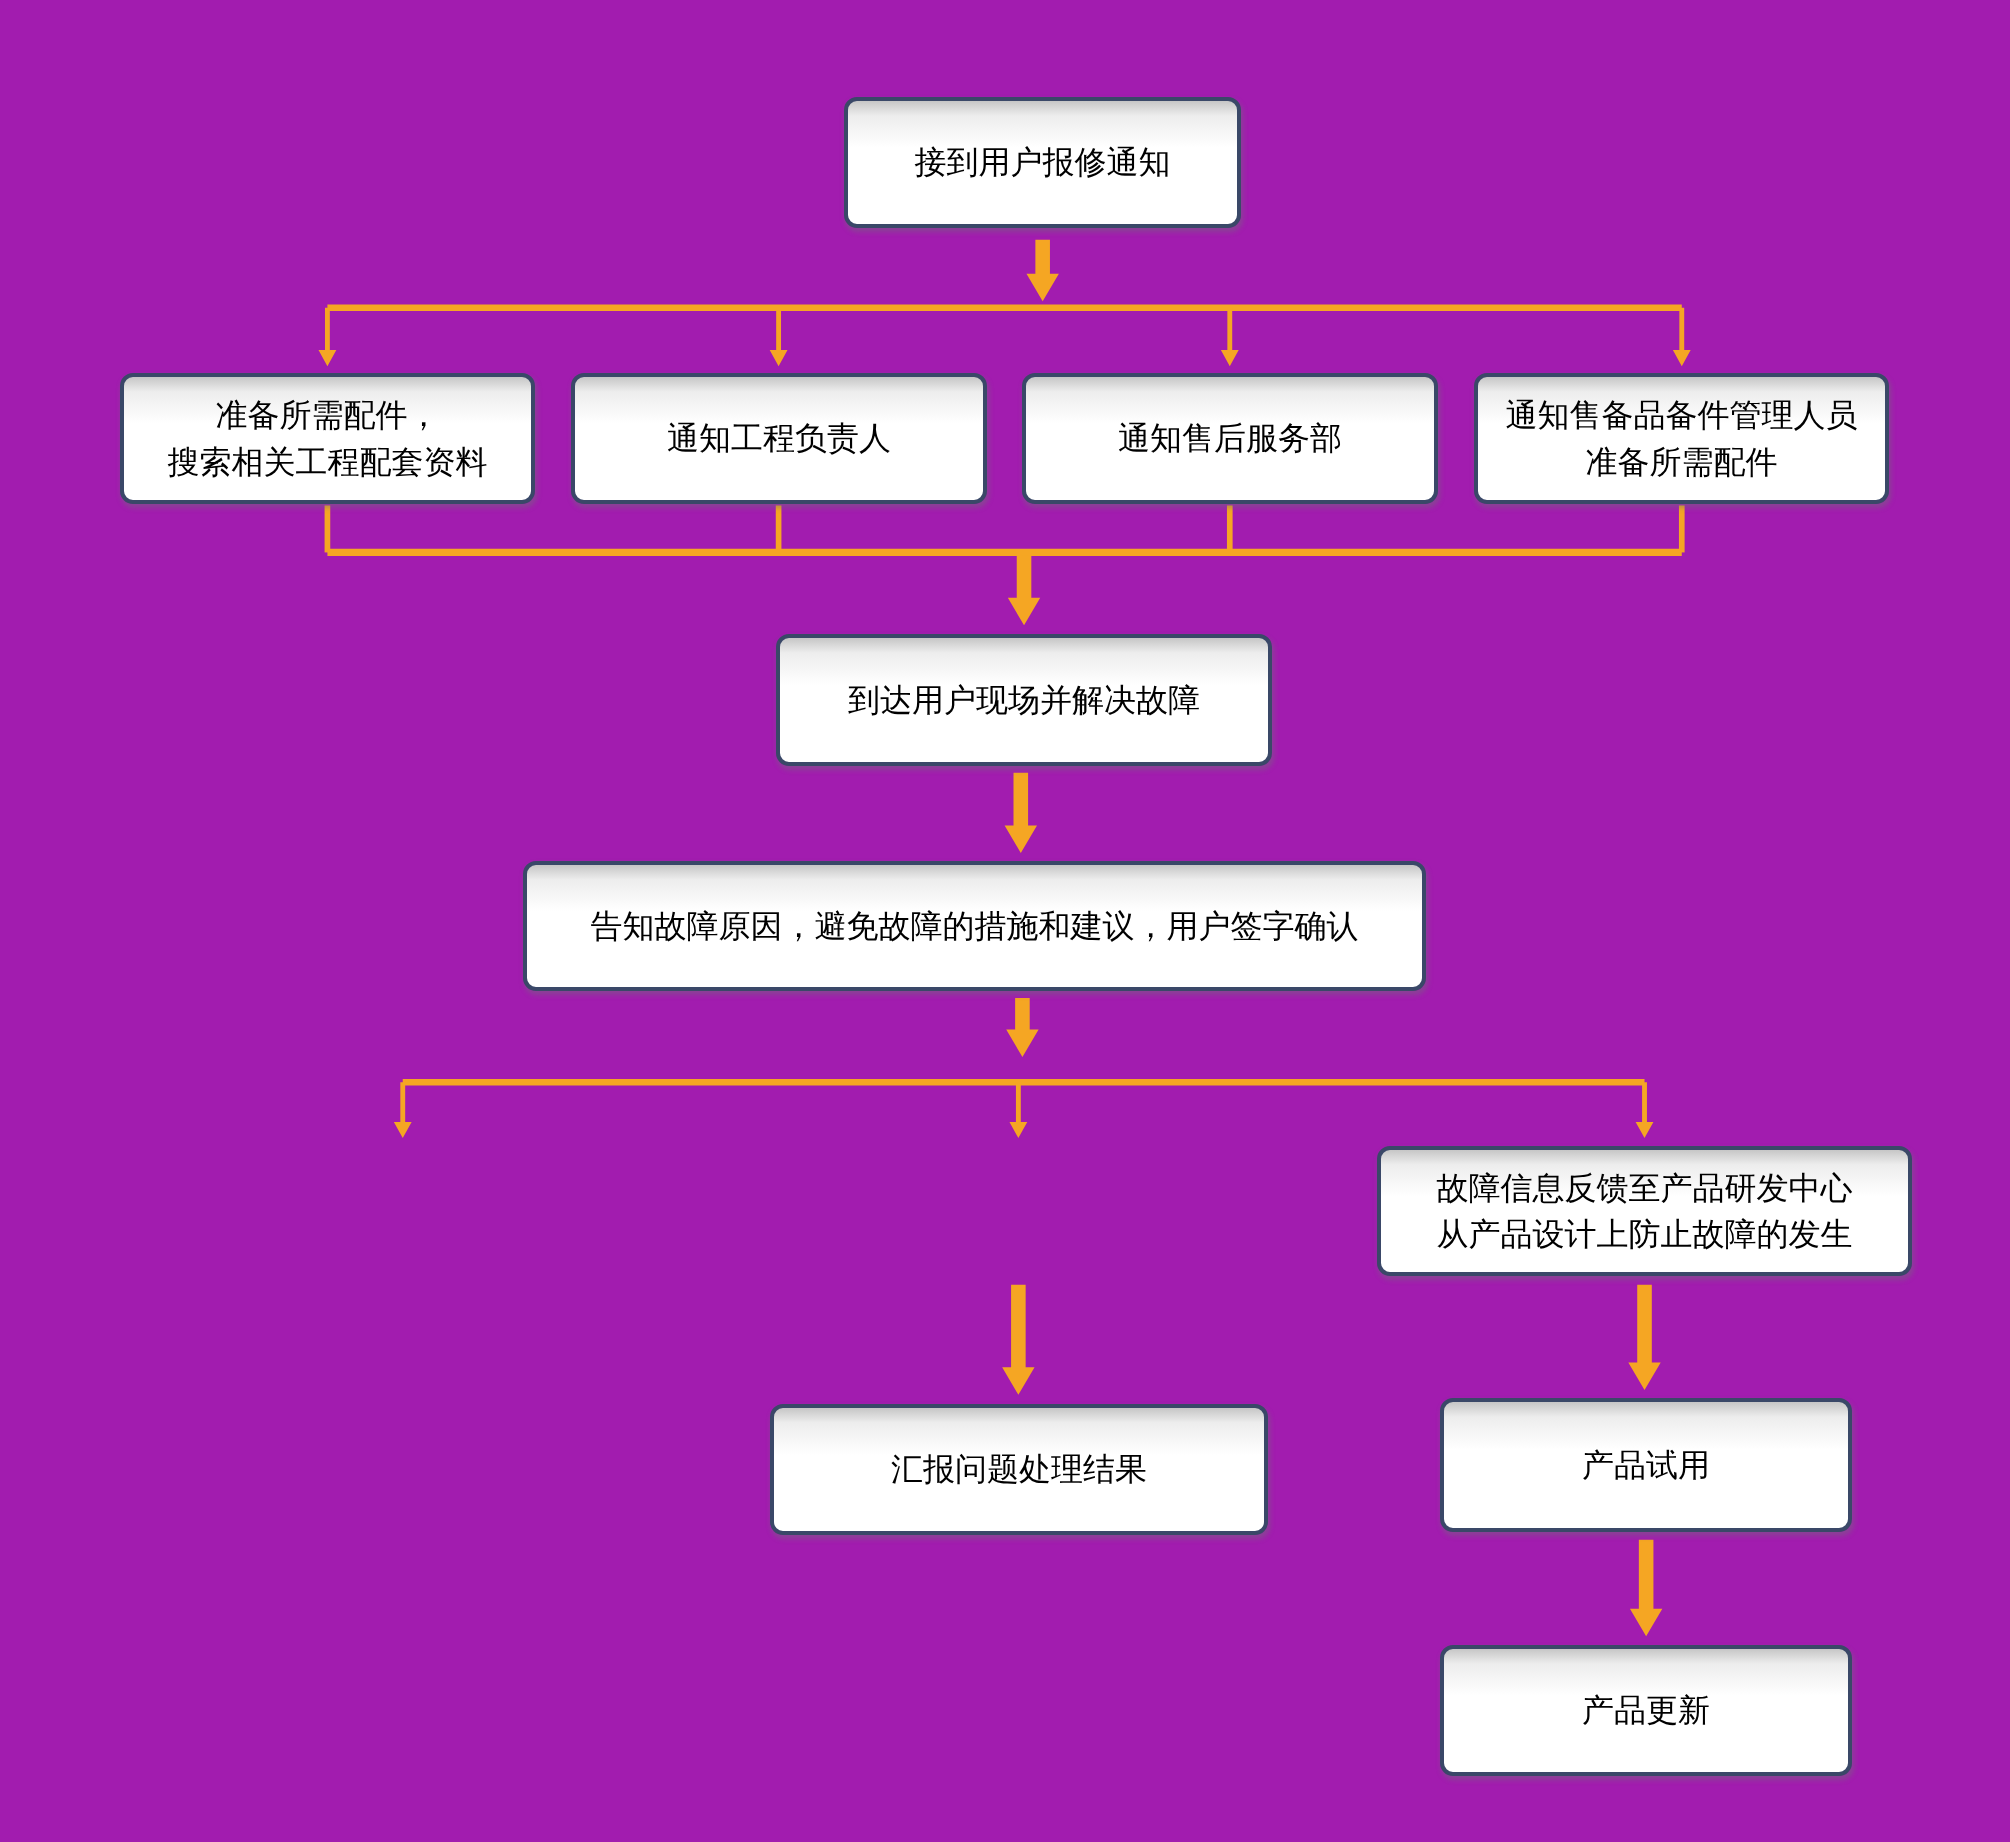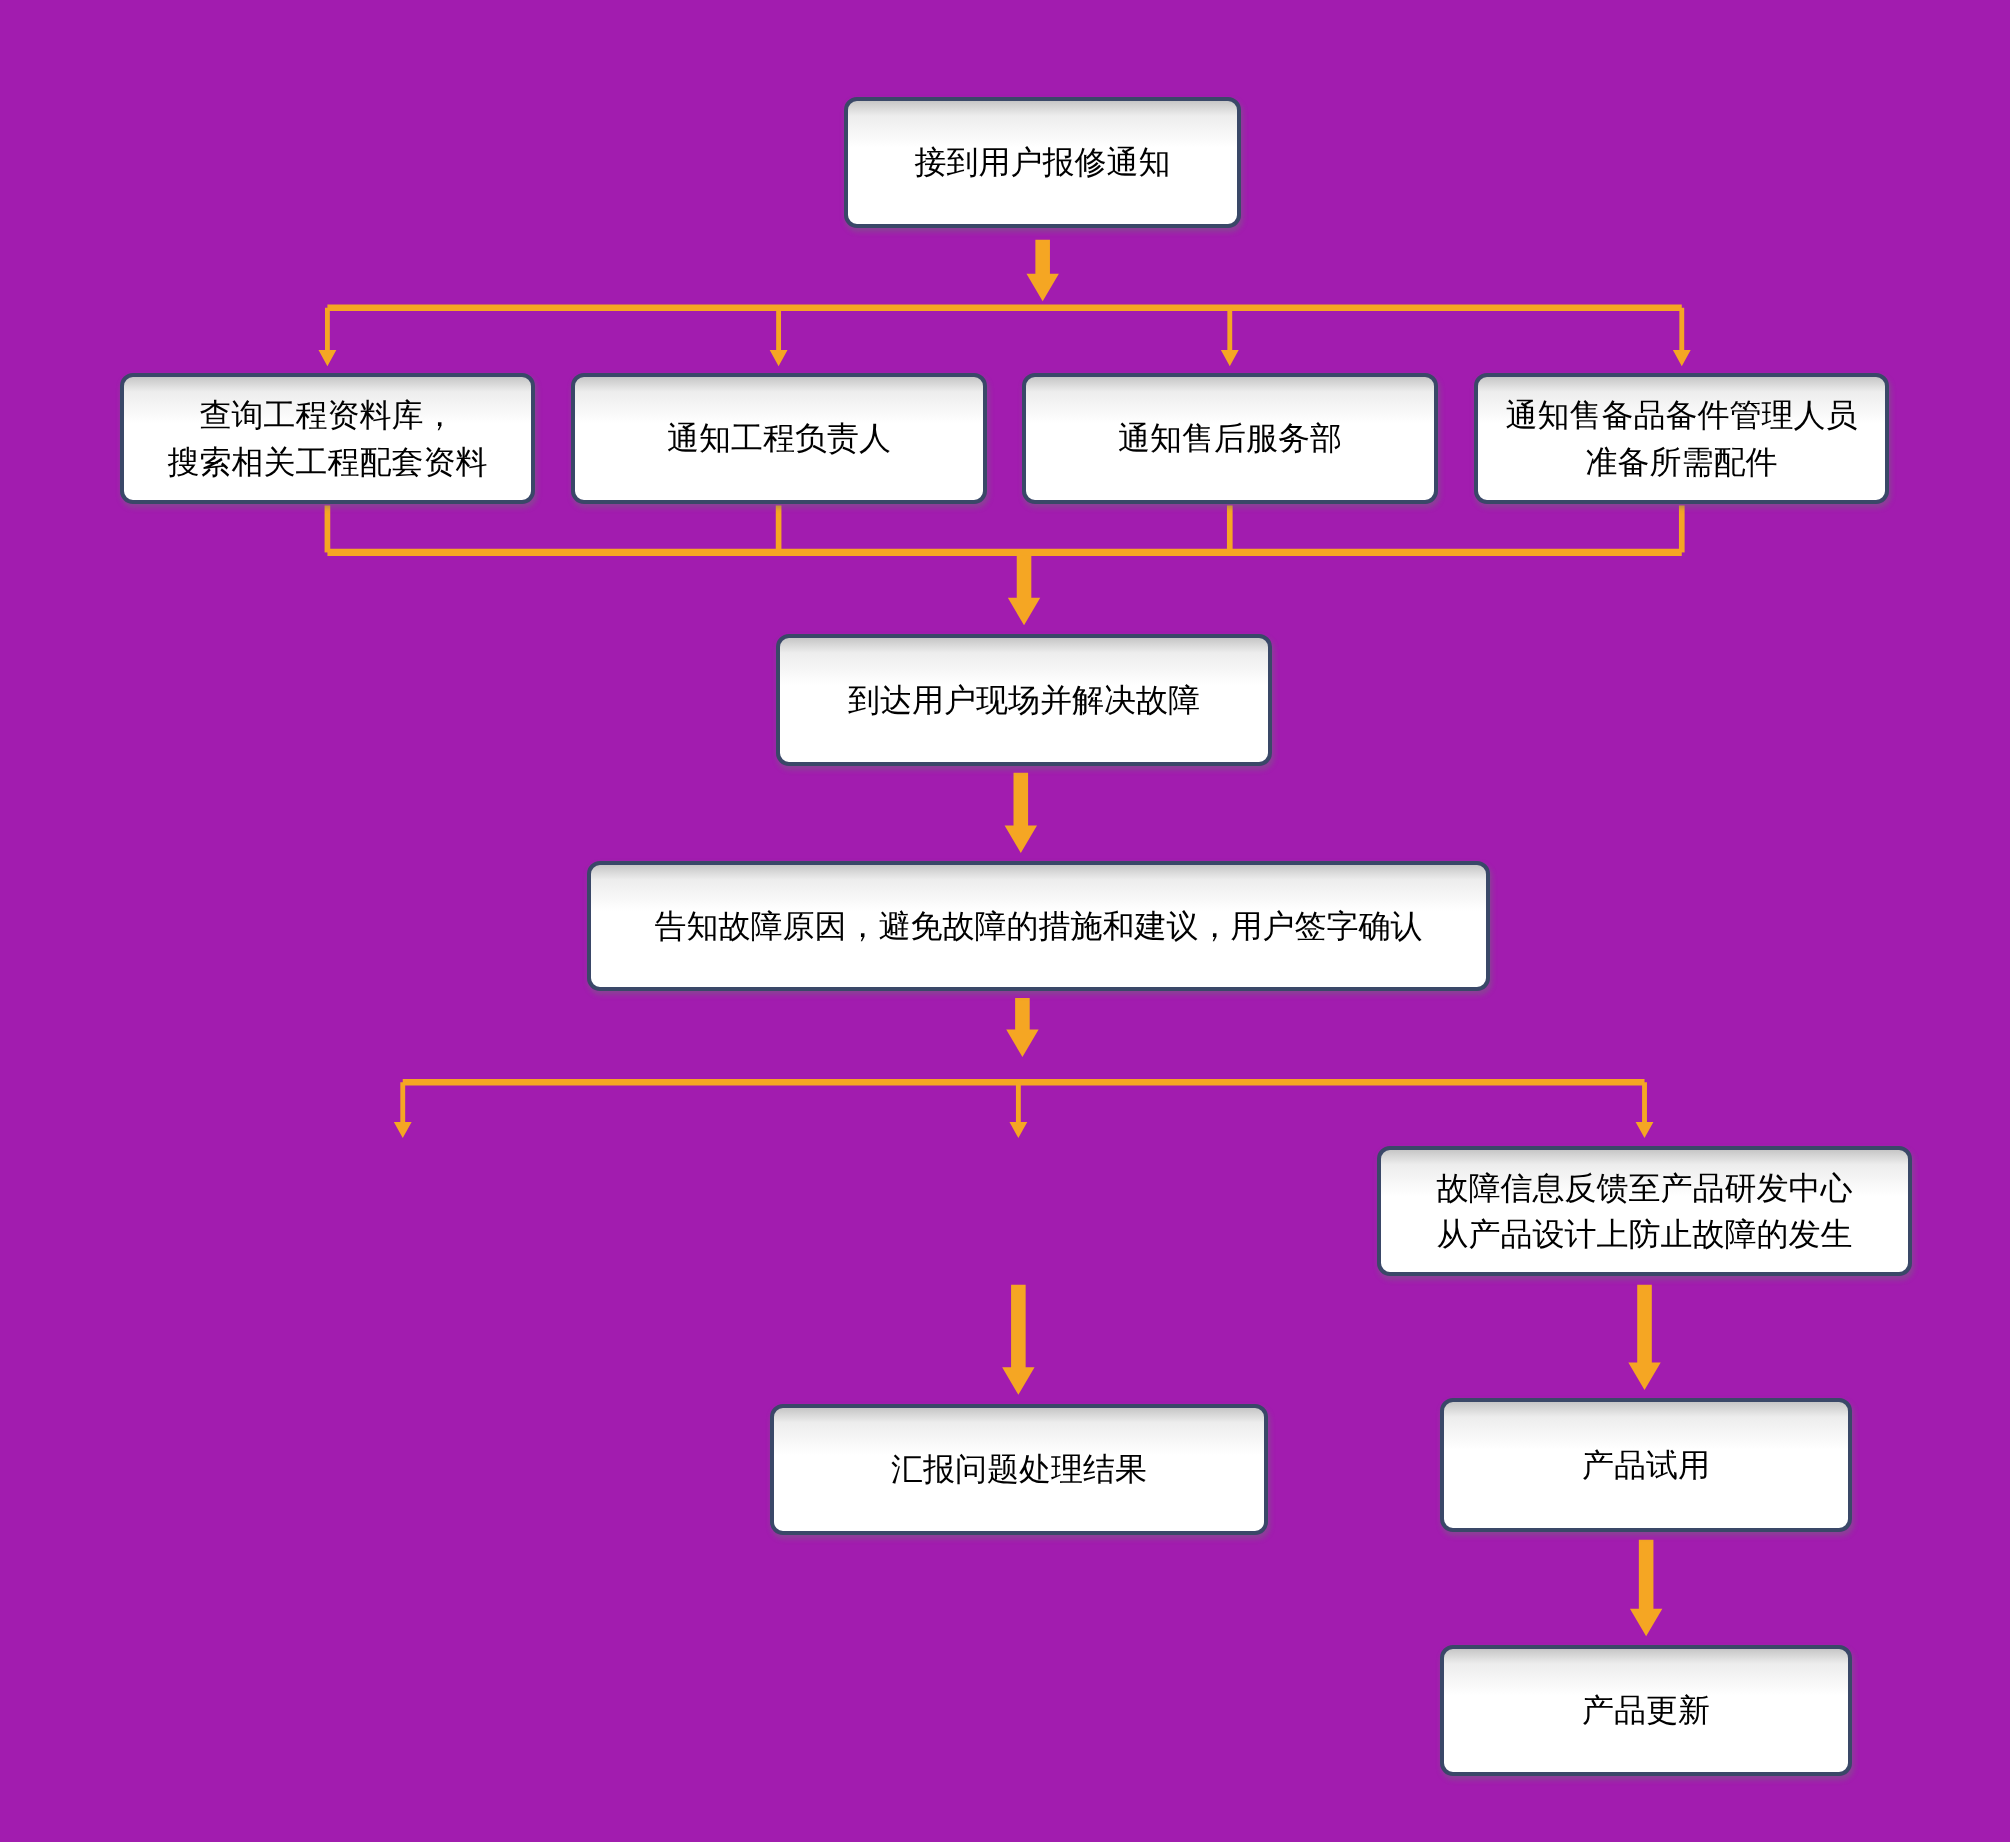--- a/index.html
+++ b/index.html
@@ -77,42 +77,42 @@
     <path d="M2021,1586 L2039,1586 L2039,1682 L2050,1682 L2030,1716 L2010,1682 L2021,1682 Z" style="fill:var(--accent)"></path>
 
     <path d="M2023,1901 L2041,1901 L2041,1986 L2052,1986 L2032,2020 L2012,1986 L2023,1986 Z" style="fill:var(--accent)"></path>
   </svg>
 
   <div class="node" style="left:844px;top:97px;width:397px;height:131px">
     <span class="node-label">接到用户报修通知</span>
   </div>
 
   <div class="node" style="left:120px;top:373px;width:415px;height:131px">
-    <span class="node-label">查询工程资料库，
+    <span class="node-label">准备所需配件，
 搜索相关工程配套资料</span>
   </div>
 
   <div class="node" style="left:571px;top:373px;width:416px;height:131px">
     <span class="node-label">通知工程负责人</span>
   </div>
 
   <div class="node" style="left:1022px;top:373px;width:416px;height:131px">
     <span class="node-label">通知售后服务部</span>
   </div>
 
   <div class="node" style="left:776px;top:634px;width:496px;height:132px">
     <span class="node-label">到达用户现场并解决故障</span>
   </div>
 
   <div class="node" style="left:1474px;top:373px;width:415px;height:131px">
     <span class="node-label">通知售备品备件管理人员
 准备所需配件</span>
   </div>
 
-  <div class="node" style="left:587px;top:861px;width:903px;height:130px">
+  <div class="node" style="left:523px;top:861px;width:903px;height:130px">
     <span class="node-label">告知故障原因，避免故障的措施和建议，用户签字确认</span>
   </div>
 
 
 
   <div class="node" style="left:1377px;top:1146px;width:535px;height:130px">
     <span class="node-label">故障信息反馈至产品研发中心
 从产品设计上防止故障的发生</span>
   </div>
 

